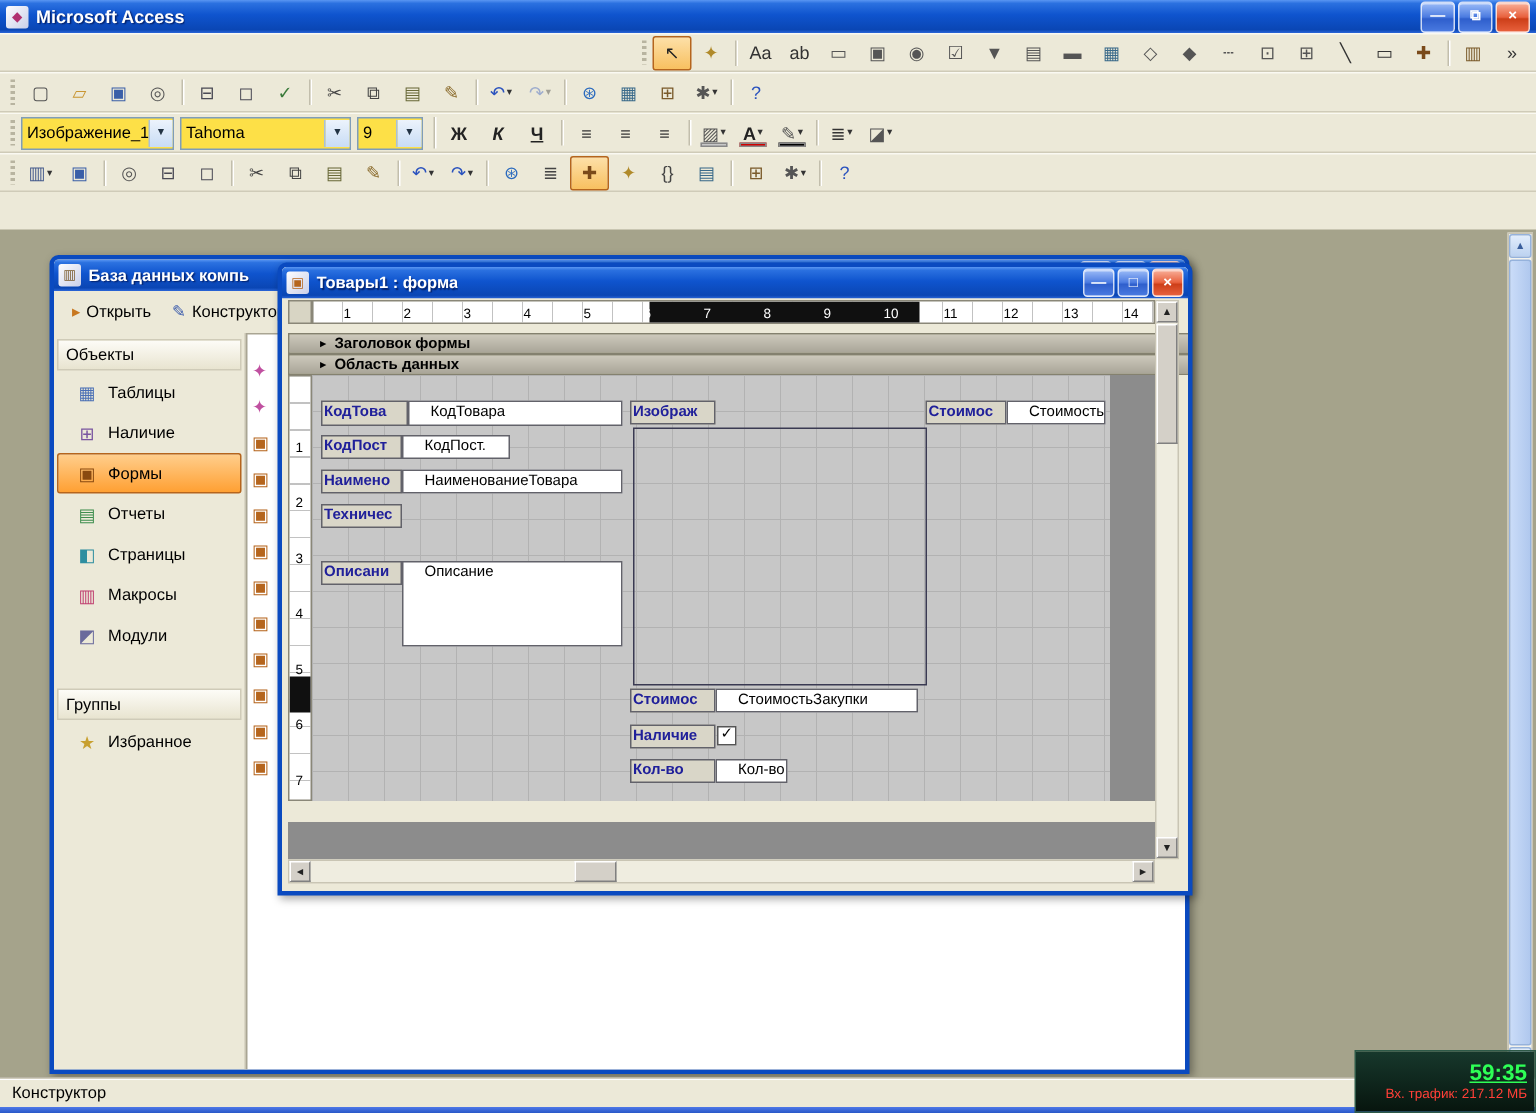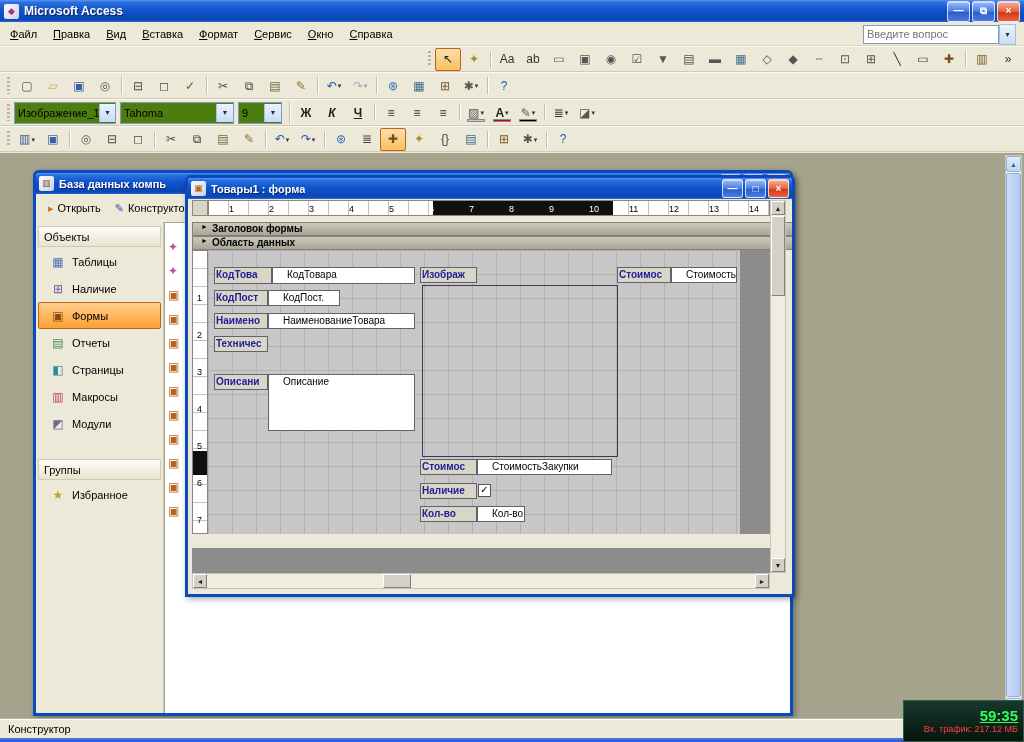--- a/index.html
+++ b/index.html
@@ -41,21 +41,21 @@
   .grip{width:3px;align-self:stretch;margin:5px 4px;
     background:repeating-linear-gradient(180deg,#B8B4A0 0 2px,transparent 2px 4px);}
   .tb-group{display:flex;align-items:center;}
   .tb{min-width:22px;height:21px;padding:0 1px;display:inline-flex;align-items:center;justify-content:center;
     border:1px solid transparent;border-radius:2px;color:#3E3E3E;font-size:12px;position:relative;line-height:1;}
   .tb.pressed{background:linear-gradient(180deg,#FDE0A8,#F8C060);border-color:#B5651D;}
   .tb.dis{opacity:.4;}
   .tb-caret{font-size:7px;margin-left:1px;color:#333;}
   .colorbar{position:absolute;left:3px;right:3px;bottom:1px;height:3px;border:1px solid #888;box-sizing:border-box;}
   .tb-sep{width:1px;align-self:stretch;margin:3px 3px;background:#C2BEAC;box-shadow:1px 0 0 #FFF;}
-  .combo{height:20px;background:#4d7c0f;border:1px solid #7F9DB9;display:flex;align-items:center;margin-right:4px;}
+  .combo{height:20px;background:#fde047;border:1px solid #7F9DB9;display:flex;align-items:center;margin-right:4px;}
   .combo .ct{padding:0 3px;white-space:nowrap;overflow:hidden;}
   .combo .ca{width:16px;height:18px;background:linear-gradient(180deg,#ECF3FC,#C8DCF5);
     border-left:1px solid #A8C0DC;display:flex;align-items:center;justify-content:center;font-size:7px;color:#234;margin-left:auto;}
 
   
   .mdi{position:absolute;left:0;top:153px;width:1024px;height:565px;background:#A5A38B;overflow:hidden;}
   .childwin{position:absolute;border:3px solid #0A4AC0;border-radius:6px 6px 0 0;overflow:hidden;
     box-shadow:2px 2px 6px rgba(0,0,0,.35);background:#ECE9D8;box-sizing:border-box;}
   .childwin .titlebar{height:21px;padding:0 3px;border-radius:3px 3px 0 0;}
   .childwin .ttext{font-size:11px;}
@@ -82,21 +82,21 @@
   .corner{position:absolute;left:4px;top:1px;width:16px;height:16px;background:#D8D5C4;border:1px solid #8A8778;box-sizing:border-box;}
   .hruler{position:absolute;left:20px;top:1px;width:562px;height:16px;background:#fff;border:1px solid #8A8778;box-sizing:border-box;overflow:hidden;}
   .hruler .ticks{position:absolute;inset:0;background:repeating-linear-gradient(90deg,transparent 0,transparent 19px,#999 19px,#999 20px);opacity:.6;}
   .vruler{position:absolute;left:4px;top:51px;width:16px;height:284px;background:#fff;border:1px solid #8A8778;box-sizing:border-box;overflow:hidden;}
   .vruler .ticks{position:absolute;inset:0;background:repeating-linear-gradient(180deg,transparent 0,transparent 17px,#999 17px,#999 18px);opacity:.6;}
   .rnum{position:absolute;font-size:9px;line-height:10px;z-index:2;}
   .rband-h{position:absolute;left:224px;top:0;width:180px;height:16px;background:#101010;z-index:1;}
   .rband-v{position:absolute;left:0;top:200px;width:16px;height:24px;background:#101010;z-index:1;}
   .section-bar{position:absolute;left:4px;width:695px;height:14px;box-sizing:border-box;
     background:linear-gradient(180deg,#CDC9BC,#A9A598);border:1px solid #84816F;
-    display:flex;gap:4px;padding-left:8px;font-weight:bold;font-size:10px;}
+    display:flex;align-items:center;gap:4px;padding-left:19px;font-weight:bold;font-size:10px;}
   .sb-ic{font-size:7px;line-height:1;}
   .canvas{position:absolute;left:20px;top:51px;width:532px;height:284px;background-color:#C7C7C7;
     background-image:linear-gradient(#B2B2B2 1px,transparent 1px),linear-gradient(90deg,#B2B2B2 1px,transparent 1px);
     background-size:24px 24px;overflow:hidden;}
   .darkR{position:absolute;left:552px;top:51px;width:30px;height:284px;background:#8C8C8C;}
   .darkB{position:absolute;left:4px;top:349px;width:578px;height:25px;background:#8C8C8C;}
   .flbl{position:absolute;background:#D9D6C8;border:1px solid #62626A;box-sizing:border-box;color:#20209A;
     font-weight:bold;font-size:10px;padding:1px 1px;overflow:hidden;white-space:nowrap;}
   .ftxt{position:absolute;background:#fff;border:1px solid #62626A;box-sizing:border-box;color:#000;
     font-size:10px;padding:1px 14px;overflow:hidden;white-space:nowrap;}
@@ -137,36 +137,20 @@
   <div class="titlebar">
     <span class="app-ic">◆</span>
     <span class="ttext">Microsoft Access</span>
     <span class="win-btns">
       <span class="wbtn">—</span>
       <span class="wbtn">⧉</span>
       <span class="wbtn close">×</span>
     </span>
   </div>
 
-  <div class="menubar">
-    <span class="tb-group">
-        <span class="menu-item">Файл</span>
-        <span class="menu-item">Правка</span>
-        <span class="menu-item">Вид</span>
-        <span class="menu-item">Вставка</span>
-        <span class="menu-item">Формат</span>
-        <span class="menu-item">Сервис</span>
-        <span class="menu-item">Окно</span>
-        <span class="menu-item">Справка</span>
-      </span>
-    <span class="qbox">
-      <input class="q-input" placeholder="Введите вопрос" style="">
-      <span class="q-arrow">▼</span>
-    </span>
-  </div>
 
   <div class="tb-row row-a">
     <span class="grip"></span>
     <span class="tb-group">
         <span class="tb pressed">
           <span style="color: rgb(34, 34, 34);">↖</span>
         </span>
         <span class="tb">
           <span style="color: rgb(176, 138, 42);">✦</span>
         </span>

